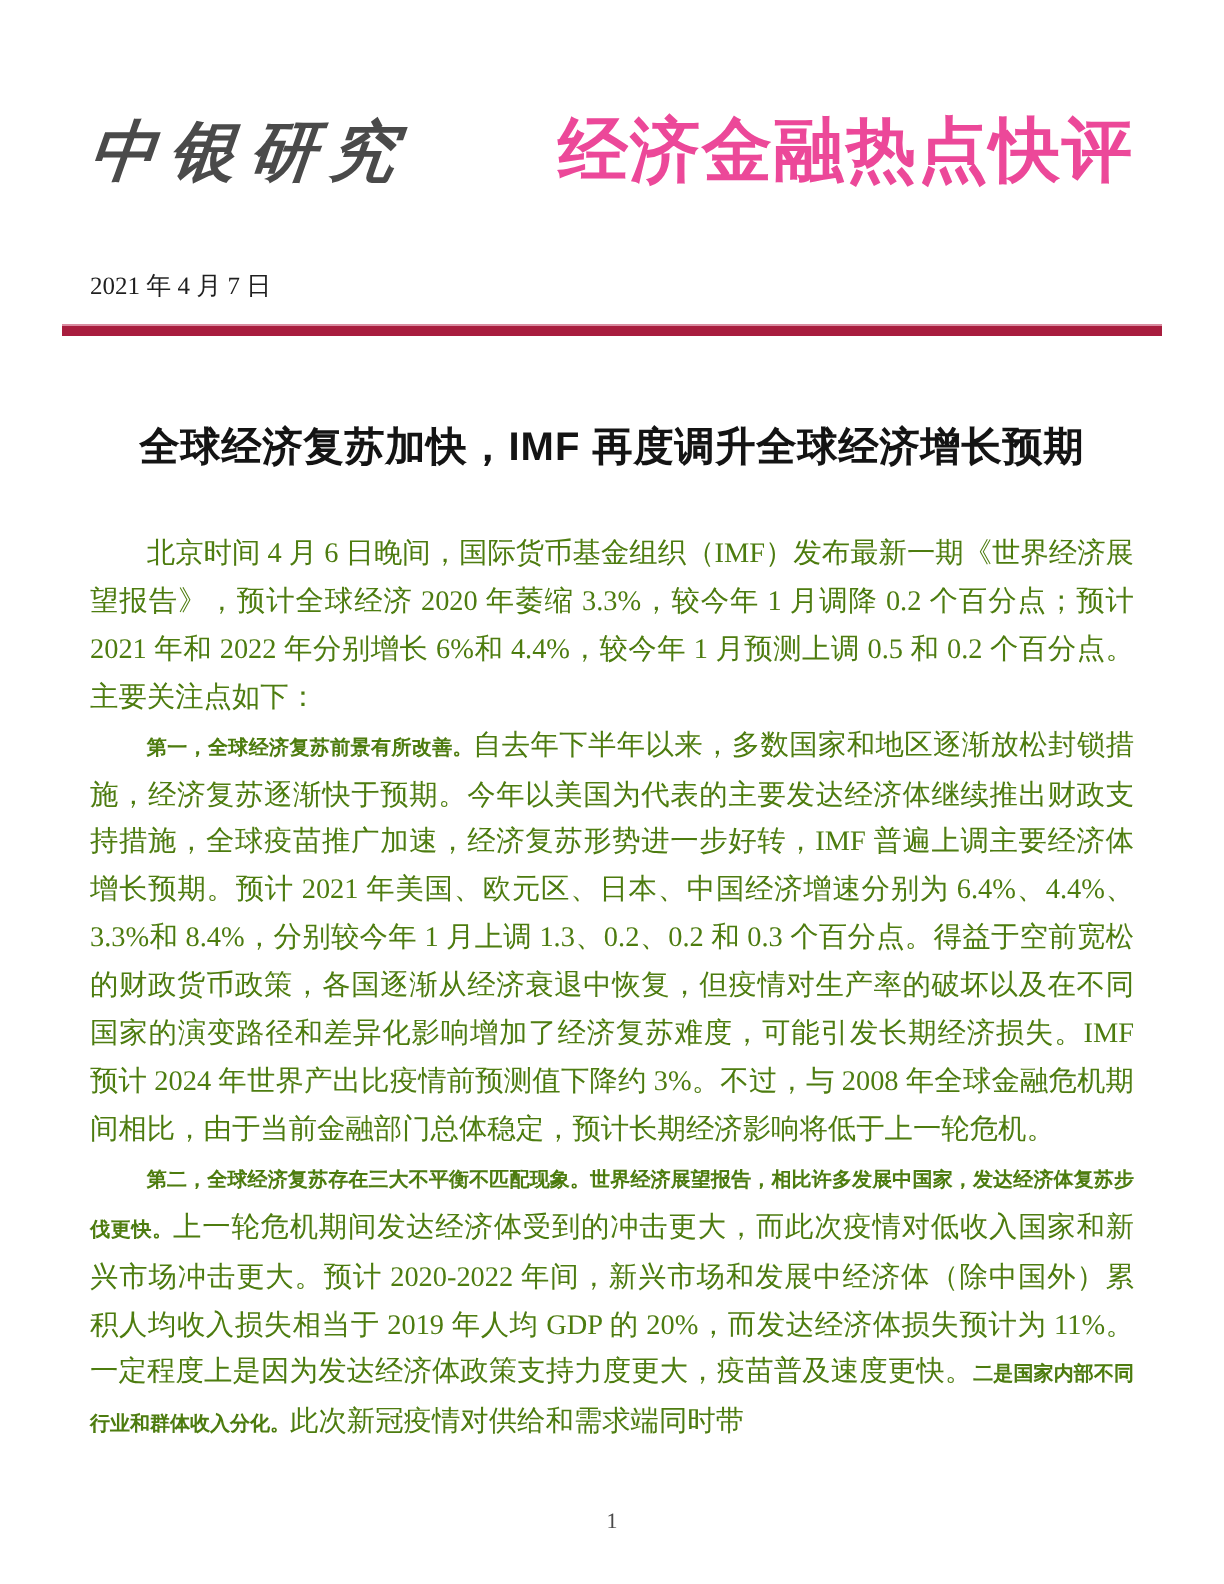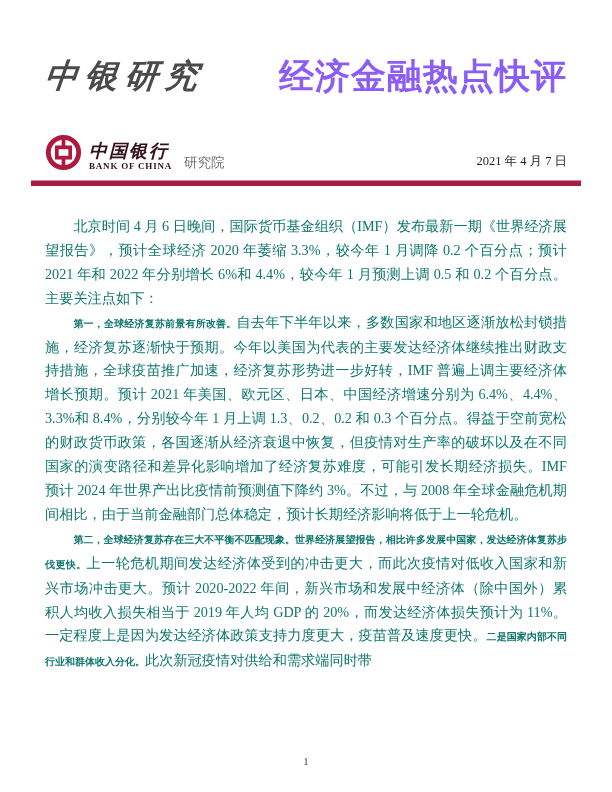--- a/index.html
+++ b/index.html
@@ -30,21 +30,21 @@
     color: #4a4a4a;
     transform: skewX(-6deg);
     line-height: 44px;
     white-space: nowrap;
   }
   .bulletin-title {
     font-family: "Liberation Sans", "DejaVu Sans", sans-serif;
     font-weight: 700;
     font-size: 35px;
     line-height: 44px;
-    color: #8b5cf6;
+    color: #ec4899;
     letter-spacing: 1px;
     white-space: nowrap;
   }
   
   .bank-row {
     margin-top: 36px;
     display: flex;
     justify-content: space-between;
     align-items: flex-end;
   }
@@ -99,21 +99,21 @@
     font-family: "Liberation Sans", "DejaVu Sans", sans-serif;
     font-weight: 700;
     font-size: 20px;
     color: #141414;
     letter-spacing: 0.5px;
   }
   .article-body {
     margin-top: 29px;
     font-size: 14.2px;
     line-height: 23.9px;
-    color: #0f766e;
+    color: #4d7c0f;
     text-align: justify;
   }
   .para { margin: 0; text-indent: 2em; }
   .para .b { font-weight: bold; font-family: "Liberation Sans", "DejaVu Sans", sans-serif; font-size: 10px; }
   
   .page-number {
     position: absolute;
     left: 0; right: 0;
     bottom: 25px;
     text-align: center;
@@ -125,40 +125,28 @@
 <body>
 
 <div class="page">
 
   <div class="masthead">
     <div class="calligraphy">中银研究</div>
     <div class="bulletin-title">经济金融热点快评</div>
   </div>
 
   <div class="bank-row">
-    <div class="bank-left">
-      <svg class="emblem" viewBox="0 0 100 100" aria-hidden="true">
-        <circle cx="50" cy="50" r="41" fill="none" stroke="#ad1a3d" stroke-width="13"></circle>
-        <rect x="32" y="36" width="36" height="28" fill="none" stroke="#ad1a3d" stroke-width="10"></rect>
-        <line x1="50" y1="6" x2="50" y2="34" stroke="#ad1a3d" stroke-width="10"></line>
-        <line x1="50" y1="66" x2="50" y2="94" stroke="#ad1a3d" stroke-width="10"></line>
-      </svg>
-      <div class="bank-names">
-        <div class="bank-cn">中国银行</div>
-        <div class="bank-en">BANK OF CHINA</div>
-      </div>
-      <div class="institute">研究院</div>
-    </div>
     <div class="bank-right">
       <span class="issue-date">2021 年 4 月 7 日</span>
     </div>
   </div>
 
   <div class="red-rule"></div>
 
+  <h1 class="article-title">全球经济复苏加快，IMF 再度调升全球经济增长预期</h1>
 
   <div class="article-body">
       <p class="para"><span>北京时间 4 月 6 日晚间，国际货币基金组织（IMF）发布最新一期《世界经济展望报告》，预计全球经济 2020 年萎缩 3.3%，较今年 1 月调降 0.2 个百分点；预计 2021 年和 2022 年分别增长 6%和 4.4%，较今年 1 月预测上调 0.5 和 0.2 个百分点。主要关注点如下：</span></p>
       <p class="para"><span class="b">第一，全球经济复苏前景有所改善。</span><span>自去年下半年以来，多数国家和地区逐渐放松封锁措施，经济复苏逐渐快于预期。今年以美国为代表的主要发达经济体继续推出财政支持措施，全球疫苗推广加速，经济复苏形势进一步好转，IMF 普遍上调主要经济体增长预期。预计 2021 年美国、欧元区、日本、中国经济增速分别为 6.4%、4.4%、3.3%和 8.4%，分别较今年 1 月上调 1.3、0.2、0.2 和 0.3 个百分点。得益于空前宽松的财政货币政策，各国逐渐从经济衰退中恢复，但疫情对生产率的破坏以及在不同国家的演变路径和差异化影响增加了经济复苏难度，可能引发长期经济损失。IMF 预计 2024 年世界产出比疫情前预测值下降约 3%。不过，与 2008 年全球金融危机期间相比，由于当前金融部门总体稳定，预计长期经济影响将低于上一轮危机。</span></p>
       <p class="para"><span class="b">第二，全球经济复苏存在三大不平衡不匹配现象。世界经济展望报告，相比许多发展中国家，发达经济体复苏步伐更快。</span><span>上一轮危机期间发达经济体受到的冲击更大，而此次疫情对低收入国家和新兴市场冲击更大。预计 2020-2022 年间，新兴市场和发展中经济体（除中国外）累积人均收入损失相当于 2019 年人均 GDP 的 20%，而发达经济体损失预计为 11%。一定程度上是因为发达经济体政策支持力度更大，疫苗普及速度更快。</span><span class="b">二是国家内部不同行业和群体收入分化。</span><span>此次新冠疫情对供给和需求端同时带</span></p>
     </div>
 
   <div class="page-number">1</div>
 
 </div>

